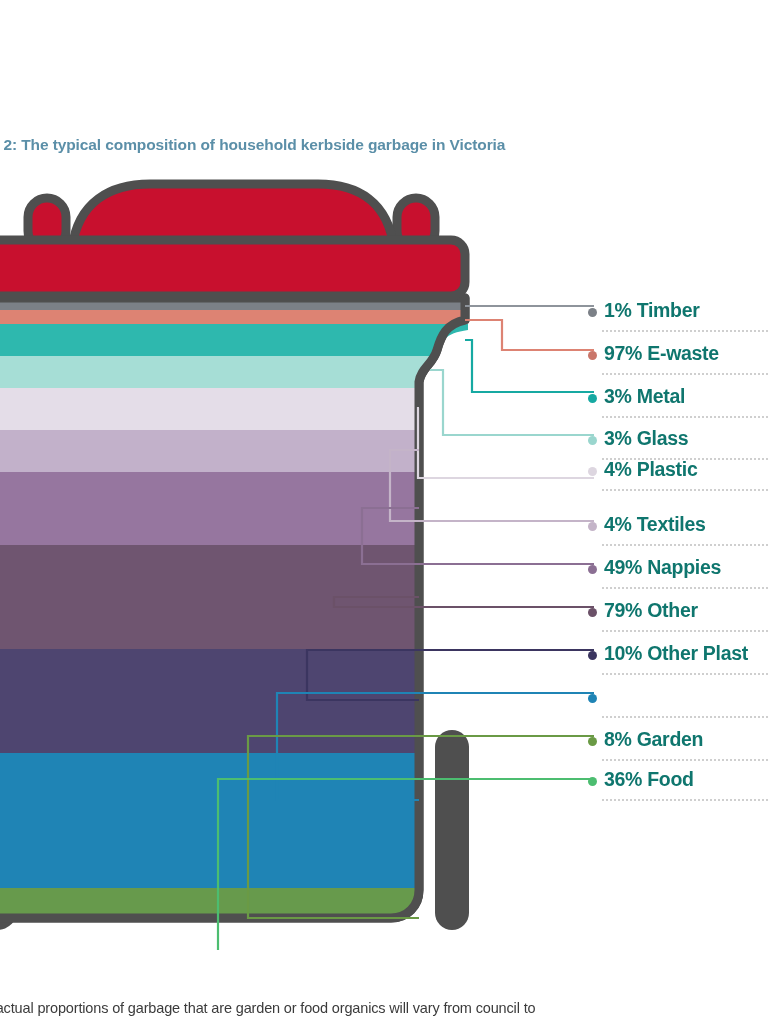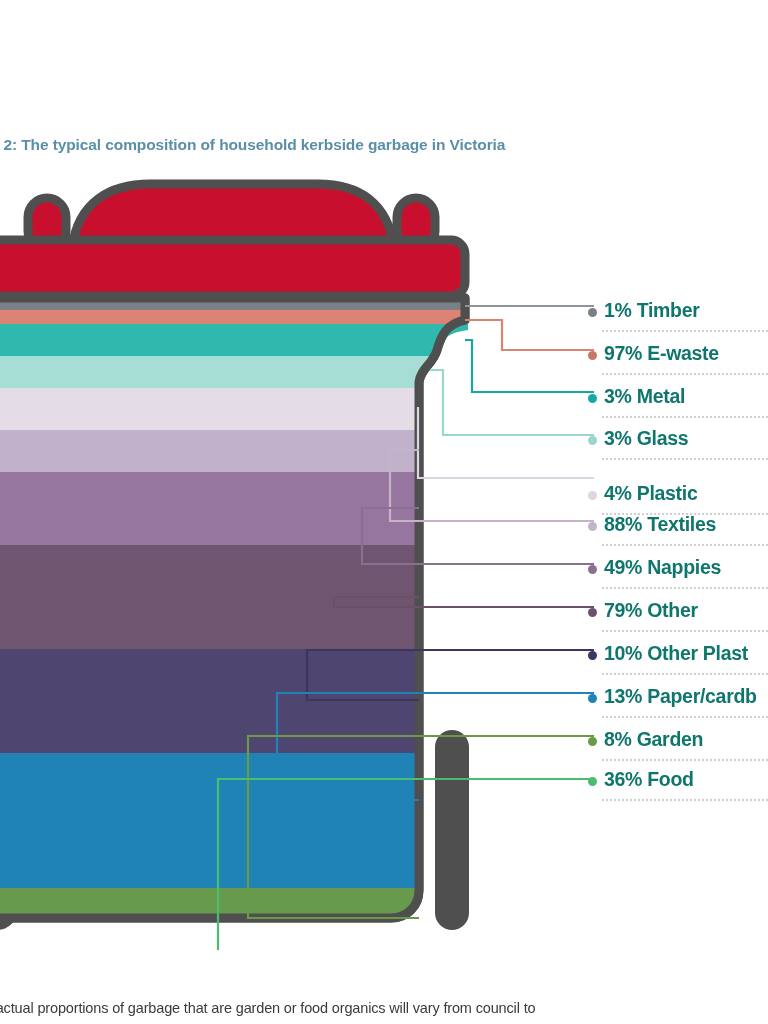--- a/index.html
+++ b/index.html
@@ -187,48 +187,47 @@
     <div class="legend-row" style="top: 91px;">
       <span class="legend-dot" style="background: rgb(22, 169, 162);"></span>
       <span class="legend-label">3% Metal</span>
       <span class="legend-rule"></span>
     </div>
     <div class="legend-row" style="top: 133px;">
       <span class="legend-dot" style="background: rgb(154, 214, 206);"></span>
       <span class="legend-label">3% Glass</span>
       <span class="legend-rule"></span>
     </div>
-    <div class="legend-row" style="top: 188px;">
+    <div class="legend-row" style="top: 164px;">
       <span class="legend-dot" style="background: rgb(221, 214, 224);"></span>
       <span class="legend-label">4% Plastic</span>
       <span class="legend-rule"></span>
     </div>
     <div class="legend-row" style="top: 219px;">
       <span class="legend-dot" style="background: rgb(196, 180, 200);"></span>
-      <span class="legend-label">88% Textiles</span>
+      <span class="legend-label">4% Textiles</span>
       <span class="legend-rule"></span>
     </div>
     <div class="legend-row" style="top: 262px;">
       <span class="legend-dot" style="background: rgb(139, 111, 147);"></span>
       <span class="legend-label">49% Nappies</span>
       <span class="legend-rule"></span>
     </div>
     <div class="legend-row" style="top: 305px;">
       <span class="legend-dot" style="background: rgb(107, 81, 104);"></span>
       <span class="legend-label">79% Other</span>
       <span class="legend-rule"></span>
     </div>
     <div class="legend-row" style="top: 348px;">
       <span class="legend-dot" style="background: rgb(59, 53, 96);"></span>
       <span class="legend-label">10% Other Plast</span>
       <span class="legend-rule"></span>
     </div>
     <div class="legend-row" style="top: 391px;">
       <span class="legend-dot" style="background: rgb(31, 132, 181);"></span>
-      <span class="legend-label">13% Paper/cardb</span>
       <span class="legend-rule"></span>
     </div>
     <div class="legend-row" style="top: 434px;">
       <span class="legend-dot" style="background: rgb(106, 154, 69);"></span>
       <span class="legend-label">8% Garden</span>
       <span class="legend-rule"></span>
     </div>
     <div class="legend-row" style="top: 474px;">
       <span class="legend-dot" style="background: rgb(76, 189, 112);"></span>
       <span class="legend-label">36% Food</span>

